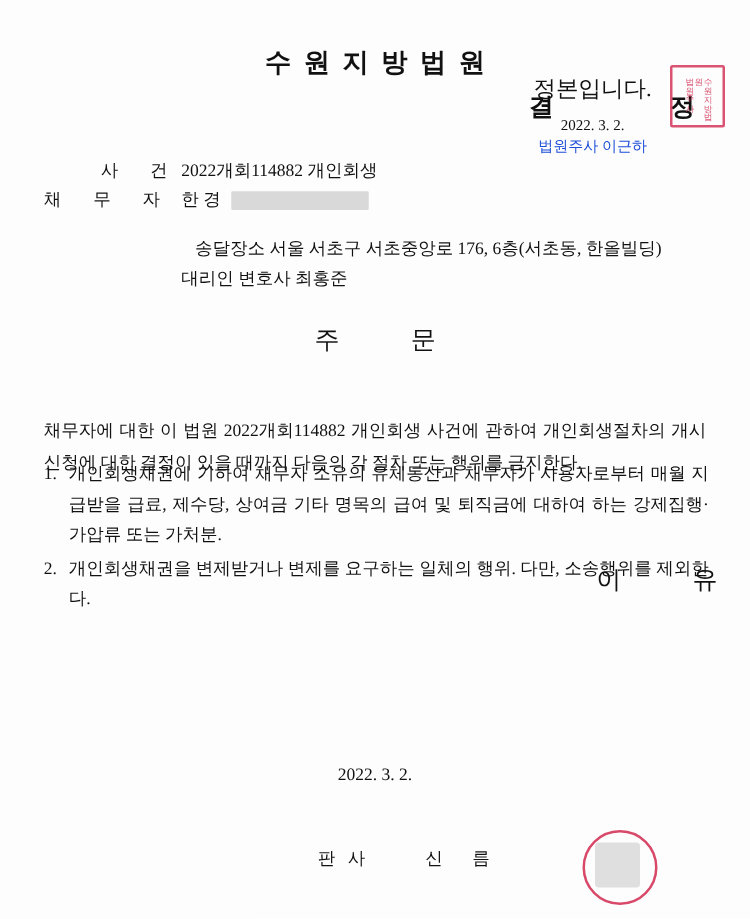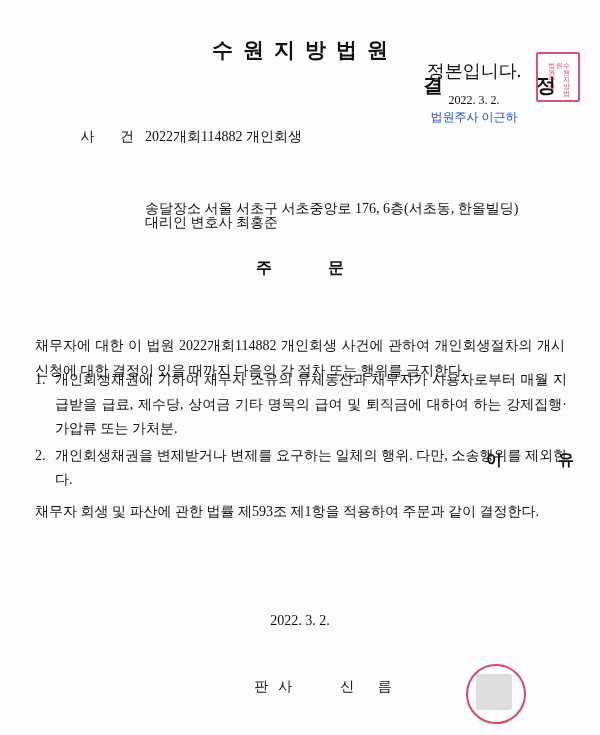--- a/index.html
+++ b/index.html
@@ -121,31 +121,31 @@
   .row-case   { top: 128px; text-align: right; }
   .row-debtor { top: 151px; }
 
   .addr-line {
     position: absolute;
     left: 145px;
     font-size: 14px;
     color: #111;
     white-space: nowrap;
   }
-  .addr-1 { top: 200px; }
+  .addr-1 { top: 190px; margin-left: 11px; }
   .addr-2 { top: 214px; }
 
   
   .section-head {
     position: absolute;
     left: 0;
     width: 600px;
     text-align: center;
-    font-size: 16px;
-    font-weight: bold;
+    font-size: 20px;
+    font-weight: normal;
     letter-spacing: 26px;
     text-indent: 26px;
     color: #111;
   }
   .head-order  { top: 258px; }
   .head-reason { top: 450px; text-align: right; }
 
   
   .para {
     position: absolute;
@@ -242,40 +242,42 @@
 
   <div class="seal-square">
     <span>수원지방법원
 법원주사</span>
   </div>
 
   <div class="field-row row-case">
     <span class="field-label">사        건</span><span class="field-value">2022개회114882  개인회생</span>
   </div>
 
+  <div class="field-row row-debtor">
+    <span class="field-label">채  무  자</span><span class="field-value">한     경</span><span class="redact" style="width:110px;height:15px;margin-left:8px;"></span>
+  </div>
 
   <div class="addr-line addr-1">송달장소  서울 서초구 서초중앙로 176, 6층(서초동, 한올빌딩)</div>
   <div class="addr-line addr-2">대리인 변호사 최홍준</div>
 
   <div class="section-head head-order">주        문</div>
   <div class="para para-order">채무자에 대한 이 법원 2022개회114882 개인회생 사건에 관하여 개인회생절차의 개시신청에 대한 결정이 있을 때까지 다음의 각 절차 또는 행위를 금지한다.</div>
 
   <div class="ol-list">
     <div class="ol-item">
       <span class="ol-num">1.</span>
       <span class="ol-text">개인회생채권에 기하여 채무자 소유의 유체동산과 채무자가 사용자로부터 매월 지급받을 급료, 제수당, 상여금 기타 명목의 급여 및 퇴직금에 대하여 하는 강제집행·가압류 또는 가처분.</span>
     </div>
     <div class="ol-item">
       <span class="ol-num">2.</span>
       <span class="ol-text">개인회생채권을 변제받거나 변제를 요구하는 일체의 행위. 다만, 소송행위를 제외한다.</span>
     </div>
   </div>
 
   <div class="section-head head-reason">이        유</div>
-  <div class="para para-reason">채무자 회생 및 파산에 관한 법률 제593조 제1항을 적용하여 주문과 같이 결정한다.</div>
 
   <div class="date-line">2022. 3. 2.</div>
 
   <div class="judge-line">
     <span class="judge-label">판사</span><span class="judge-name">신    름</span>
   </div>
 
   <div class="seal-round">
     <div class="seal-round-inner"></div>
   </div>

